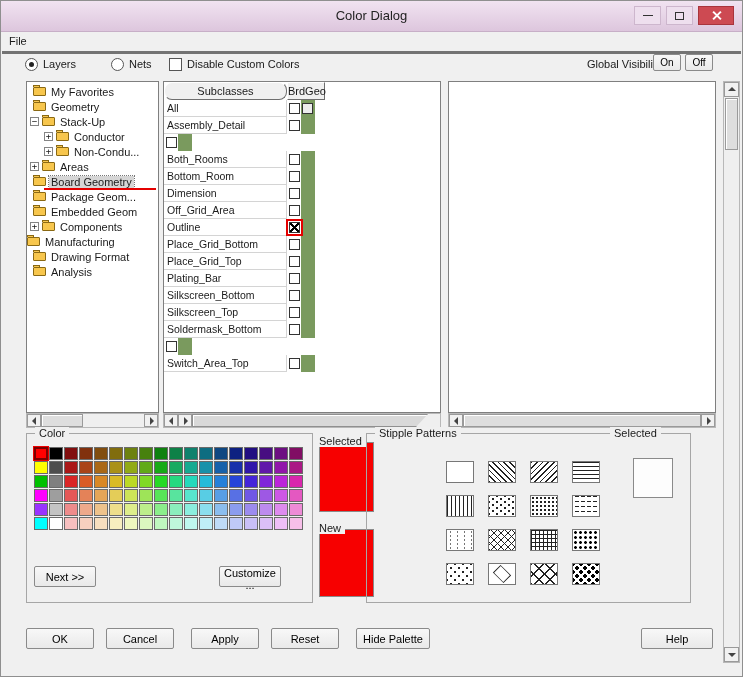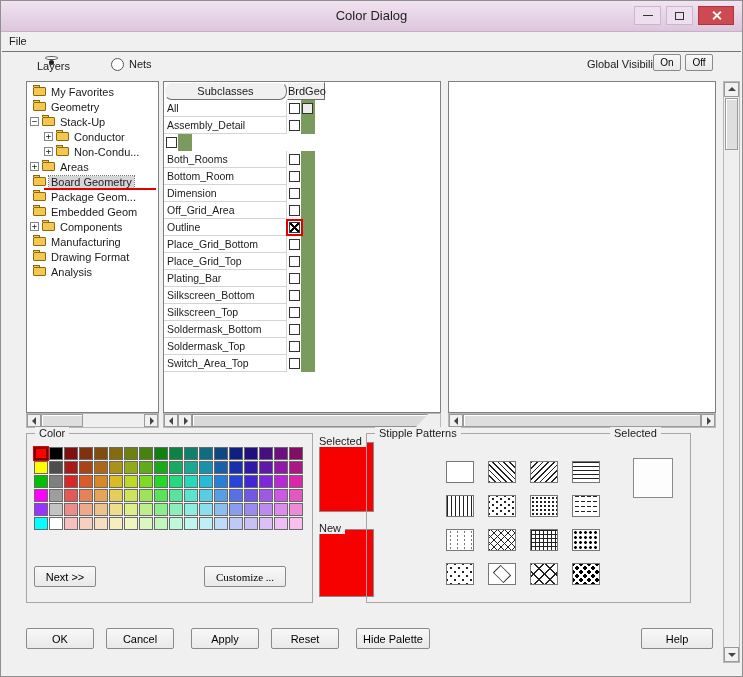--- a/index.html
+++ b/index.html
@@ -12,21 +12,21 @@
   .winbtns{position:absolute;right:8px;top:5px;display:flex;gap:5px;}
   .wbtn{width:27px;height:19px;display:flex;align-items:center;justify-content:center;background:#eedfee;border:1px solid #cdb6cd;box-sizing:border-box;}
   .wbtn.close{width:36px;background:#cd4a52;border:1px solid #a8343c;}
   .gl-min{width:10px;height:0;border-top:1px solid #333;}
   .gl-max{width:9px;height:8px;border:1px solid #333;box-sizing:border-box;}
   .gl-close{position:relative;width:11px;height:11px;}
   .gl-close::before,.gl-close::after{content:"";position:absolute;left:5px;top:0;width:2px;height:11px;background:#fff;}
   .gl-close::before{transform:rotate(45deg);} .gl-close::after{transform:rotate(-45deg);}
 
   
-  .menubar{position:absolute;left:1px;top:31px;right:1px;height:19px;background:#f0f0f0;border-bottom:1px solid #737373;line-height:19px;}
+  .menubar{position:absolute;left:1px;top:31px;right:1px;height:19px;background:#f0f0f0;border-bottom:3px solid #737373;line-height:19px;}
   .menu-item{display:inline-block;padding:0 7px;}
 
   
   .ctl{position:absolute;top:55px;height:16px;display:flex;align-items:center;}
   .rb{display:inline-block;width:11px;height:11px;border:1px solid #555;border-radius:50%;background:#fff;margin-right:5px;position:relative;box-sizing:content-box;}
   .rb.on::after{content:"";position:absolute;left:3px;top:3px;width:5px;height:5px;border-radius:50%;background:#222;}
   .cbx{display:inline-block;width:11px;height:11px;border:1px solid #555;background:#fff;margin-right:5px;}
   .mini-btn{position:absolute;top:53px;height:17px;background:linear-gradient(#f8f8f8,#e9e9e9);border:1px solid #8a8a8a;border-radius:2px;font-size:10px;font-family:inherit;padding:0;}
 
   
@@ -123,28 +123,32 @@
       <div class="wbtn close">
           <span class="gl-close"></span>
         </div>
     </div>
   </div>
 
   <div class="menubar">
     <span class="menu-item">File</span>
   </div>
 
-  <label class="ctl" style="left:36px;flex-direction:column;">
+  <label class="ctl" style="left:24px;">
     <span class="rb on"></span>
     <span>Layers</span>
   </label>
   <label class="ctl" style="left:110px;">
     <span class="rb"></span>
     <span>Nets</span>
   </label>
+  <label class="ctl" style="left:168px;">
+    <span class="cbx"></span>
+    <span>Disable Custom Colors</span>
+  </label>
   <span class="ctl" style="left:586px;">Global Visibility:</span>
   <button class="mini-btn" style="left:652px;width:28px;">On</button>
   <button class="mini-btn" style="left:684px;width:28px;">Off</button>
 
   <div class="sunken" style="left:25px;top:80px;width:133px;height:332px;">
     <div id="tree">
         <div class="tree-item" style="padding-left: 6px;">
           <span class="folder"></span>
           <span class="tlabel">My Favorites</span>
         </div>
@@ -183,21 +187,21 @@
         </div>
         <div class="tree-item" style="padding-left: 6px;">
           <span class="folder"></span>
           <span class="tlabel">Embedded Geom</span>
         </div>
         <div class="tree-item" style="padding-left: 3px;">
           <span class="expander">+</span>
           <span class="folder"></span>
           <span class="tlabel">Components</span>
         </div>
-        <div class="tree-item" style="padding-left: 6px; align-items: center;">
+        <div class="tree-item" style=" align-items: center;">
           <span class="folder"></span>
           <span class="tlabel">Manufacturing</span>
         </div>
         <div class="tree-item" style="padding-left: 6px;">
           <span class="folder"></span>
           <span class="tlabel">Drawing Format</span>
         </div>
         <div class="tree-item" style="padding-left: 6px;">
           <span class="folder"></span>
           <span class="tlabel">Analysis</span>
@@ -313,21 +317,20 @@
           </div>
         </div>
         <div class="trow">
           <div class="rlabel">Soldermask_Bottom</div>
           <div class="rcheck">
             <span class="strip" style="background: rgb(122, 154, 94);"></span>
             <span class="cb"></span>
           </div>
         </div>
         <div class="trow">
-          <div class="rlabel">Soldermask_Top</div>
           <div class="rcheck">
             <span class="strip" style="background: rgb(122, 154, 94);"></span>
             <span class="cb"></span>
           </div>
         </div>
         <div class="trow">
           <div class="rlabel">Switch_Area_Top</div>
           <div class="rcheck">
             <span class="strip" style="background: rgb(122, 154, 94);"></span>
             <span class="cb"></span>
@@ -474,21 +477,21 @@
       <span class="swatch" style="background: rgb(191, 247, 238);"></span>
       <span class="swatch" style="background: rgb(191, 238, 247);"></span>
       <span class="swatch" style="background: rgb(191, 219, 247);"></span>
       <span class="swatch" style="background: rgb(191, 201, 247);"></span>
       <span class="swatch" style="background: rgb(201, 191, 247);"></span>
       <span class="swatch" style="background: rgb(219, 191, 247);"></span>
       <span class="swatch" style="background: rgb(238, 191, 247);"></span>
       <span class="swatch" style="background: rgb(247, 191, 233);"></span>
     </div>
   <button class="btn" style="left:33px;top:565px;width:62px;">Next &gt;&gt;</button>
-  <button class="btn" style="left:203px;top:565px;width:82px;font-family:Liberation Serif, serif;">Customize ...</button>
+  <button class="btn" style="left:218px;top:565px;width:62px;">Customize ...</button>
 
   <div class="frame" style="left:318px;top:441px;width:55px;height:70px;">
     <div class="fill" id="sel-fill" style="background: rgb(247, 0, 0);"></div>
   </div>
   <span class="flabel" style="left:318px;top:434px;">Selected</span>
   <div class="frame" style="left:318px;top:528px;width:55px;height:68px;">
     <div class="fill" id="new-fill" style="background: rgb(247, 0, 0);"></div>
   </div>
   <span class="flabel" style="left:318px;top:521px;">New</span>
 

